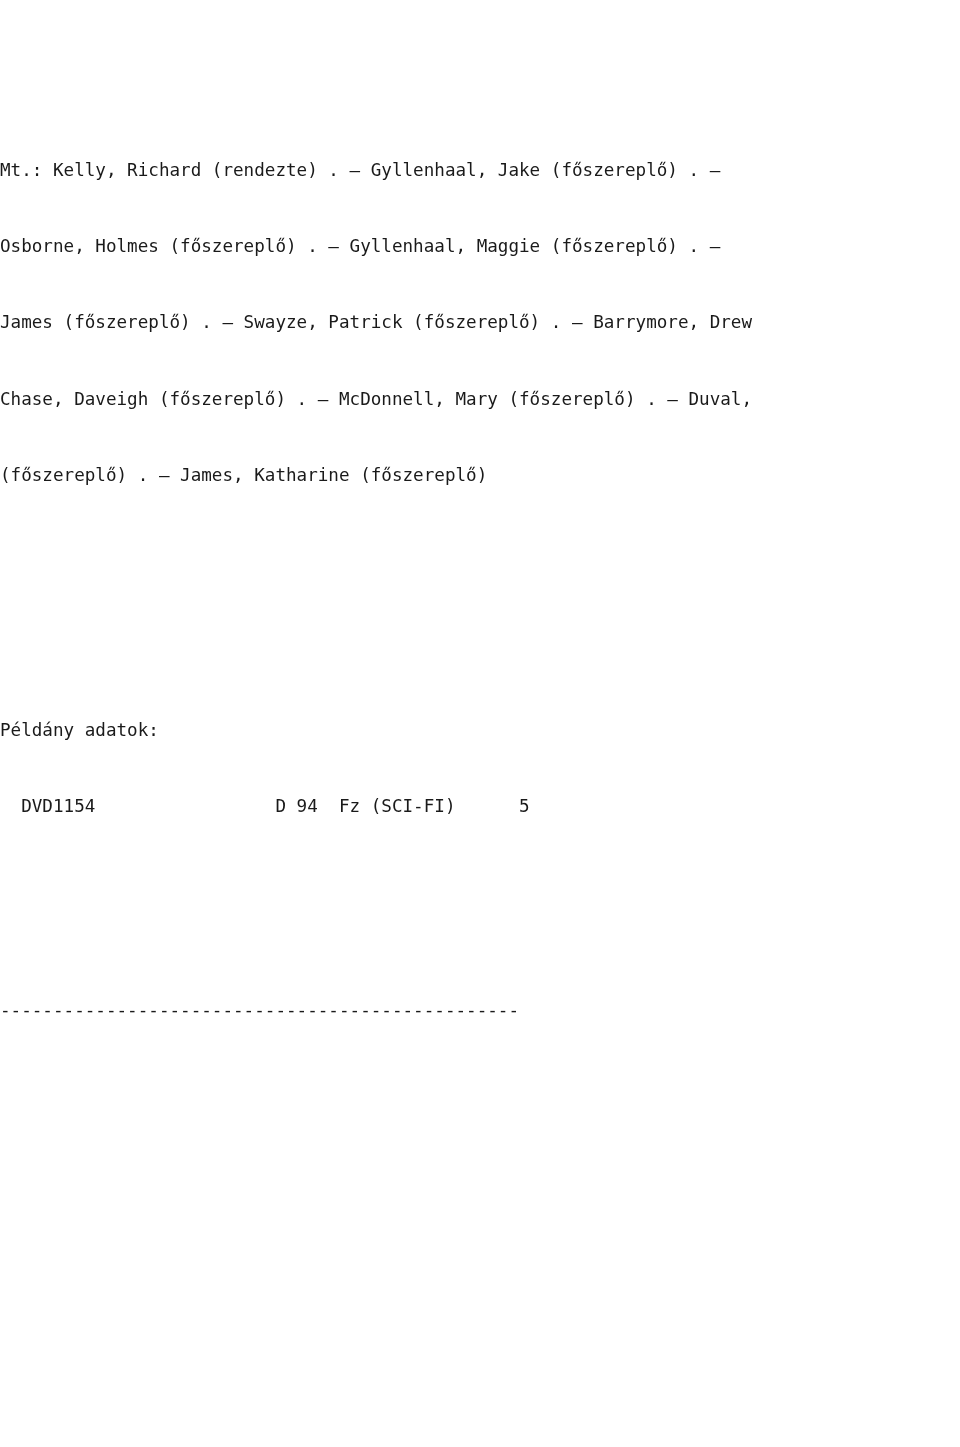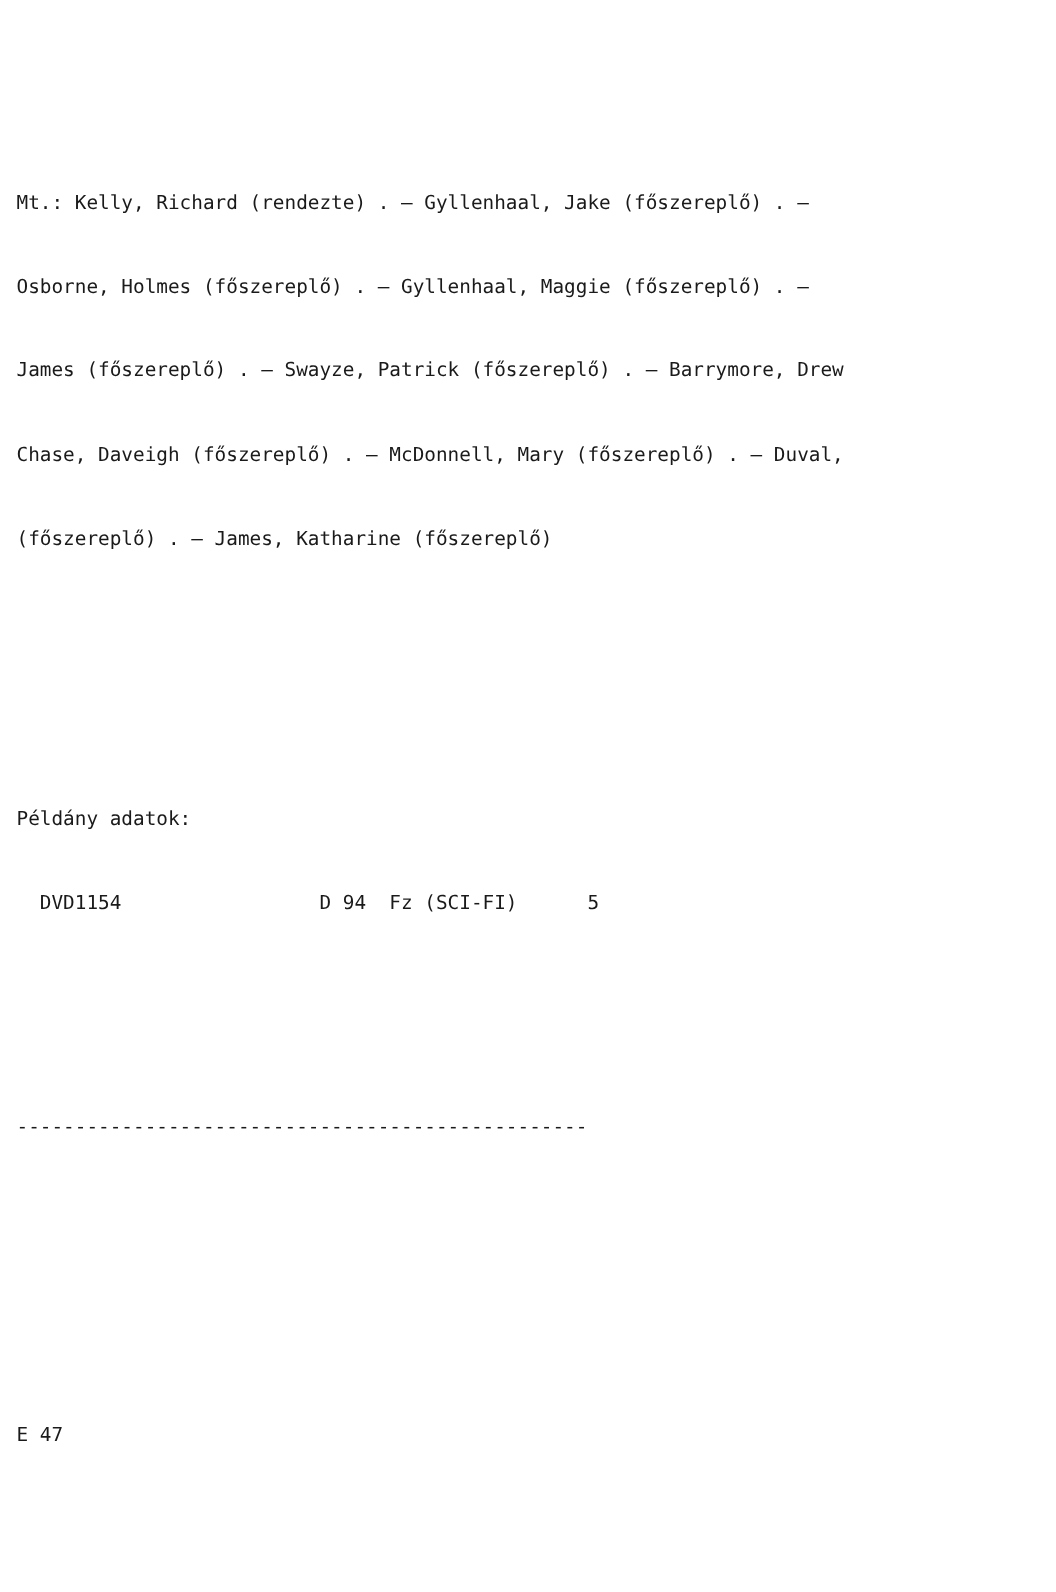--- a/index.html
+++ b/index.html
@@ -14,21 +14,21 @@
     font-size: 17.6px;
     line-height: 25.45px;
     color: #1a1a1a;
     overflow: hidden;
   }
   .page {
     position: relative;
     width: 960px;
     height: 1447px;
     box-sizing: border-box;
-    padding: 15px;
+    padding: 0;
   }
   .doc {
     white-space: pre;
     letter-spacing: 0;
     font-variant-ligatures: none;
     padding-top: 5px;
   }
   .line {
     display: block;
     white-space: pre;
@@ -88,21 +88,20 @@
     <span class="copy-row">  DVD1154                 D 94  Fz (SCI-FI)      5</span>
 
     <span class="blank"></span>
 
     <span class="rule">-------------------------------------------------</span>
 
     <span class="blank"></span>
 
     
     <div class="record">
-      <span class="rec-head">E 47</span>
 
       <span class="blank"></span>
 
       
 
       
 
       
       
 

